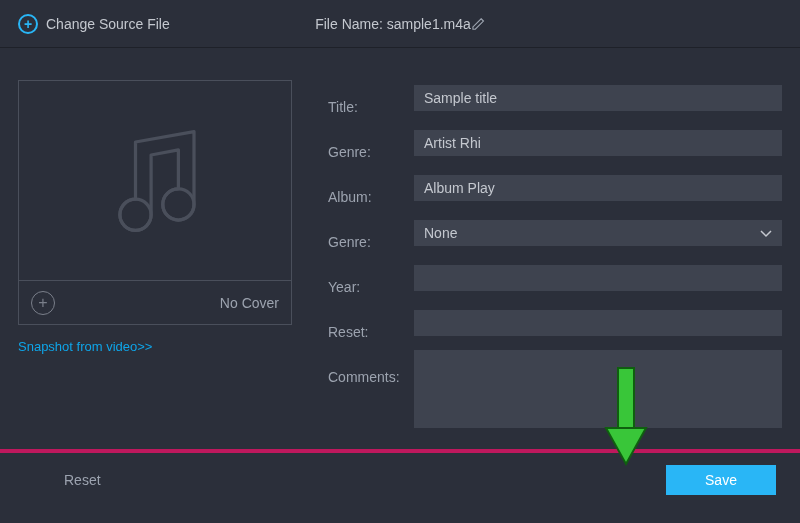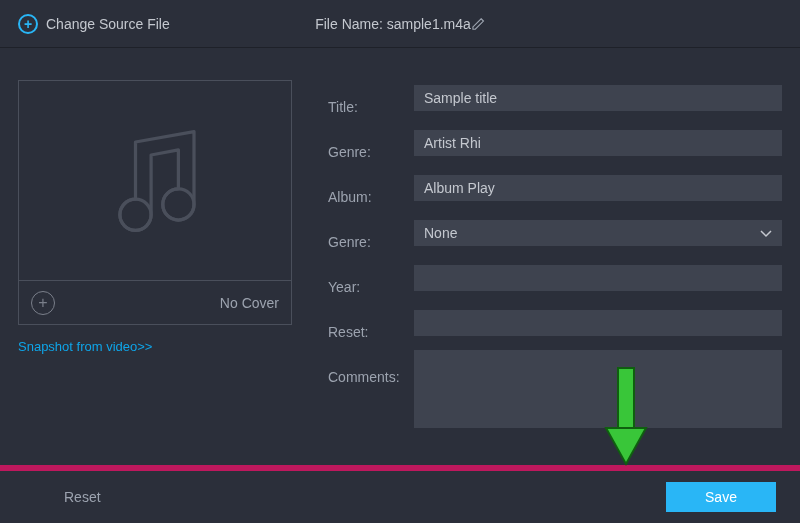--- a/index.html
+++ b/index.html
@@ -153,26 +153,26 @@
       background: #3e434f;
       border: none;
       color: #c4c8cf;
       padding: 6px 10px;
       font-size: 14px;
       font-family: inherit;
       resize: none;
     }
     .footer {
       position: absolute;
-      bottom: 0;
+      bottom: 16px;
       left: 0;
       right: 0;
       height: 58px;
       background: #2b2f3a;
-      border-top: 6px solid #be185d;
+      border-top: 4px solid #be185d;
       display: flex;
       align-items: center;
       padding: 0 24px;
     }
     .btn-reset {
       font-size: 14px;
       color: #9ca3af;
       cursor: pointer;
       padding: 6px 12px;
       margin-left: 28px;

